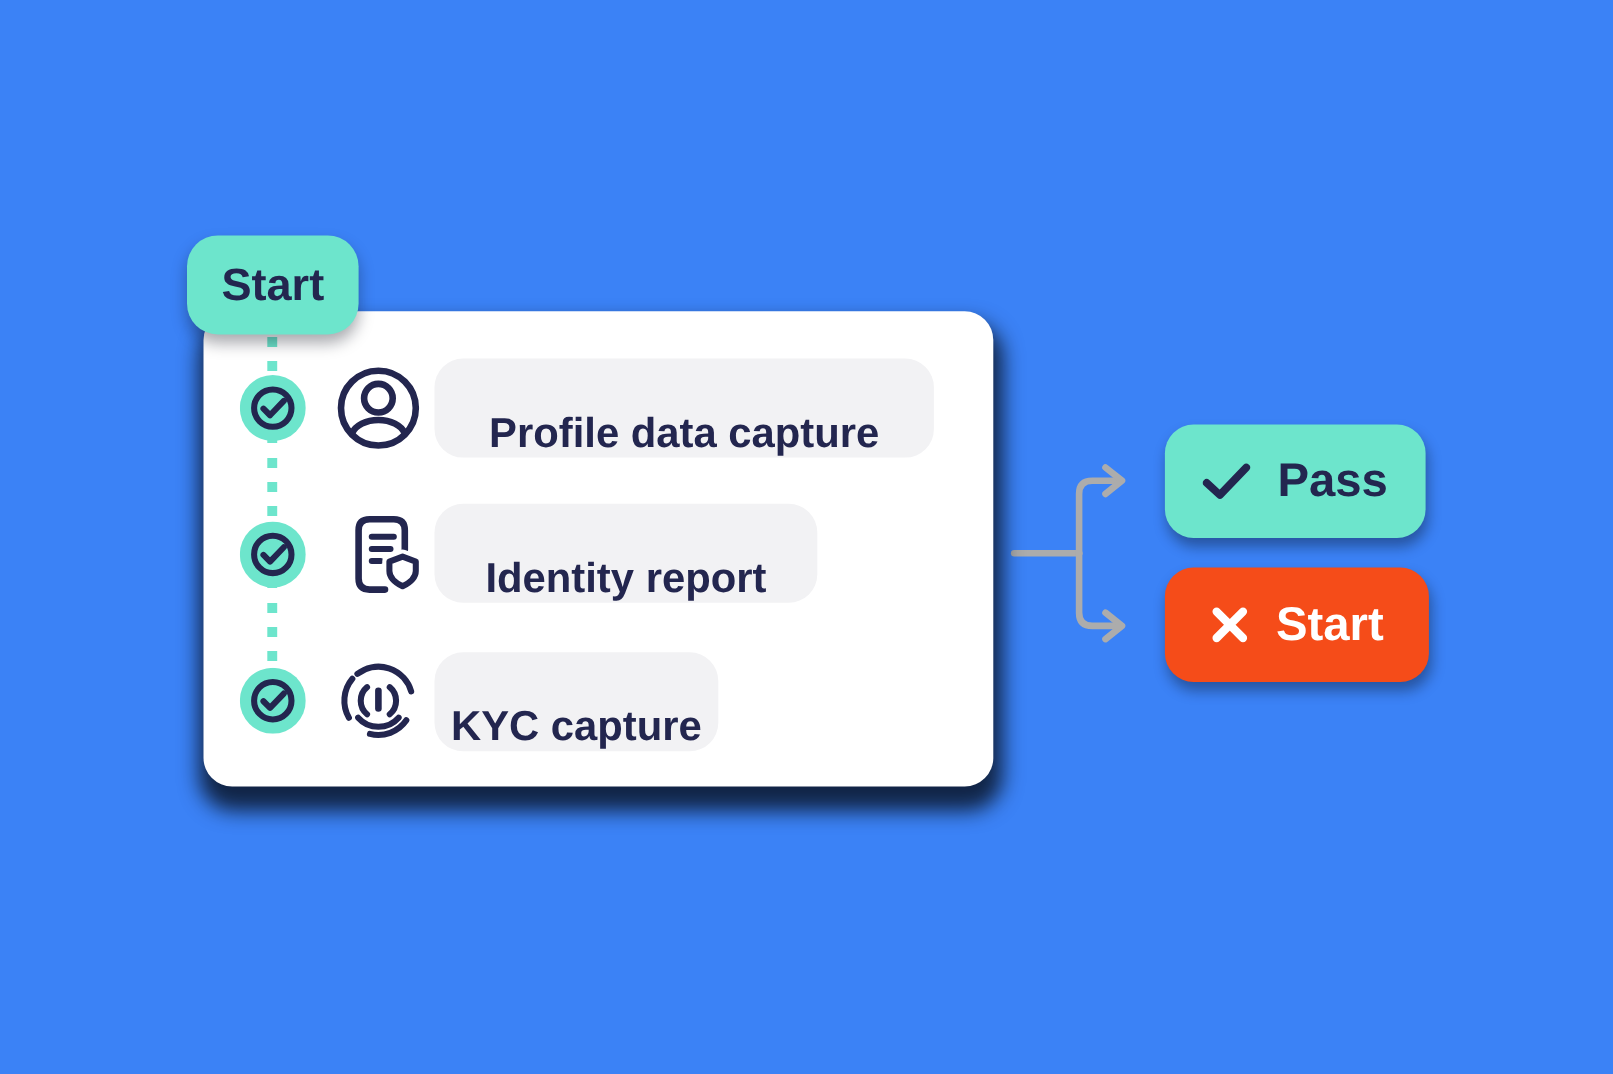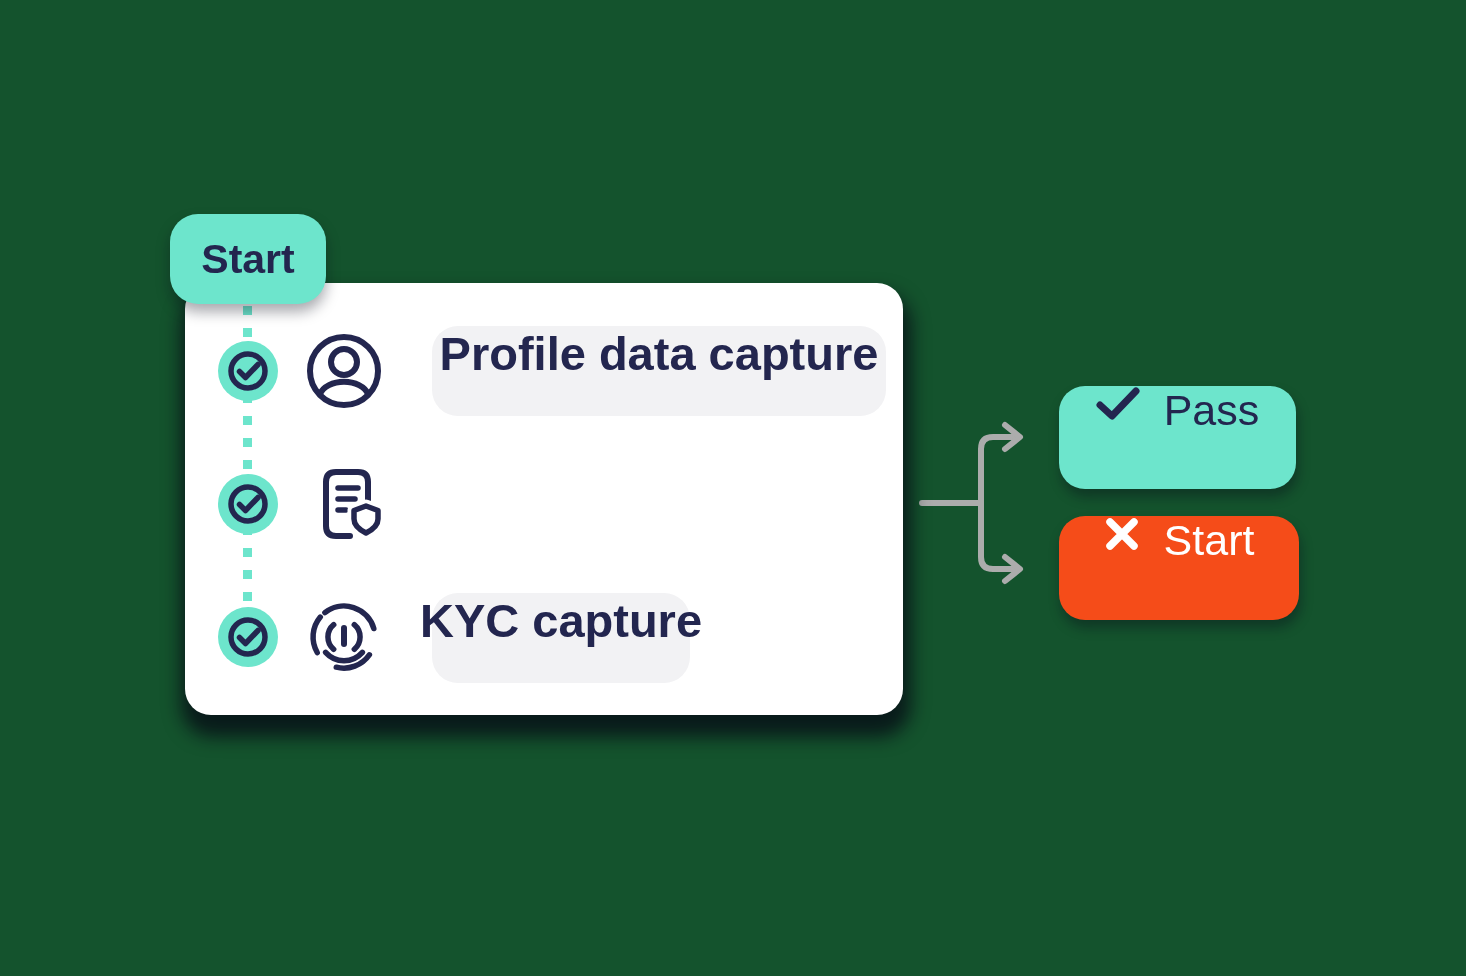--- a/index.html
+++ b/index.html
@@ -1,19 +1,19 @@
 <!DOCTYPE html>
 <html><head>
 <meta charset="utf-8">
 <style>
   * { margin:0; padding:0; box-sizing:border-box; }
   html,body { width:1466px; height:976px; overflow:hidden; }
   body { font-family:"Liberation Sans", sans-serif; }
 
-  .stage { position:relative; width:1466px; height:976px; background:#14532d; }
+  .stage { position:relative; width:1466px; height:976px; background:#3b82f6; }
 
   
   .start-badge {
     position:absolute; left:170px; top:214px; width:156px; height:90px;
     background:#6DE5CC; border-radius:28px; z-index:4;
     display:flex; align-items:center; justify-content:center;
     font-size:41px; font-weight:700; color:#23264F;
     box-shadow:0 8px 14px rgba(8,12,26,0.35);
   }
 
@@ -31,37 +31,37 @@
 
   .check-circle { position:absolute; left:218px; width:60px; height:60px; z-index:4; }
   .check-circle.r1 { top:341px; } .check-circle.r2 { top:474px; } .check-circle.r3 { top:607px; }
 
   .step-icon { position:absolute; width:76px; height:76px; z-index:3; }
   .step-icon.r1 { left:306px; top:333px; }
   .step-icon.r2 { left:310px; top:466px; }
   .step-icon.r3 { left:306px; top:599px; }
 
   .step-pill {
-    position:absolute; left:432px; height:90px; z-index:3;
+    position:absolute; left:395px; height:90px; z-index:3;
     background:#F2F2F4; border-radius:26px;
-    display:flex; align-items:flex-start; justify-content:center;
-    font-size:47px; font-weight:700; color:#23264F; white-space:nowrap;
+    display:flex; align-items:flex-end; justify-content:center;
+    font-size:38px; font-weight:700; color:#23264F; white-space:nowrap;
   }
   .step-pill.r1 { top:326px; width:454px; }
   .step-pill.r2 { top:458px; width:348px; }
   .step-pill.r3 { top:593px; width:258px; }
 
   
   .connector { position:absolute; left:910px; top:405px; width:145px; height:190px; z-index:1; }
 
   
   .outcome-btn {
     position:absolute; left:1059px; border-radius:26px; z-index:2;
-    display:flex; justify-content:center; gap:24px;
-    font-weight:400; font-size:43px;
+    display:flex; align-items:center; justify-content:center; gap:24px;
+    font-weight:700; font-size:43px;
     box-shadow:2px 8px 12px rgba(8,12,26,0.38);
   }
   .outcome-btn.pass { top:386px; width:237px; height:103px; background:#6DE5CC; color:#23264F; }
   .outcome-btn.fail { top:516px; width:240px; height:104px; background:#F54C19; color:#FFFFFF; }
 
   svg { display:block; }
 </style>
 </head>
 <body>
 
@@ -118,20 +118,23 @@
       <path stroke-width="5.5" d="M19.6 53.4 A24.5 24.5 0 0 0 56.4 53.4"></path>
       <path stroke-width="5.5" d="M18.9 13.6 A31 31 0 0 1 67.8 29.5"></path>
       <path stroke-width="5.5" d="M11.2 53.5 A31 31 0 0 1 14.3 18.1"></path>
       <path stroke-width="5.5" d="M63.4 55.8 A31 31 0 0 1 30.3 68.2"></path>
     </g>
   </svg>
 
   <div class="step-pill r1">
     <span>Profile data capture</span>
   </div>
+  <div class="step-pill r2">
+    <span>Identity report</span>
+  </div>
   <div class="step-pill r3">
     <span>KYC capture</span>
   </div>
 
   <svg class="connector" viewBox="0 0 145 190">
     <g fill="none" stroke="#ACACAC" stroke-width="6" stroke-linecap="round" stroke-linejoin="round">
       <path d="M12 98 H 71"></path>
       <path d="M71 98 V 44 Q71 32 83 32 H 103"></path>
       <path d="M95 20 L 110 32 L 95 44"></path>
       <path d="M71 98 V 152 Q71 164 83 164 H 103"></path>

